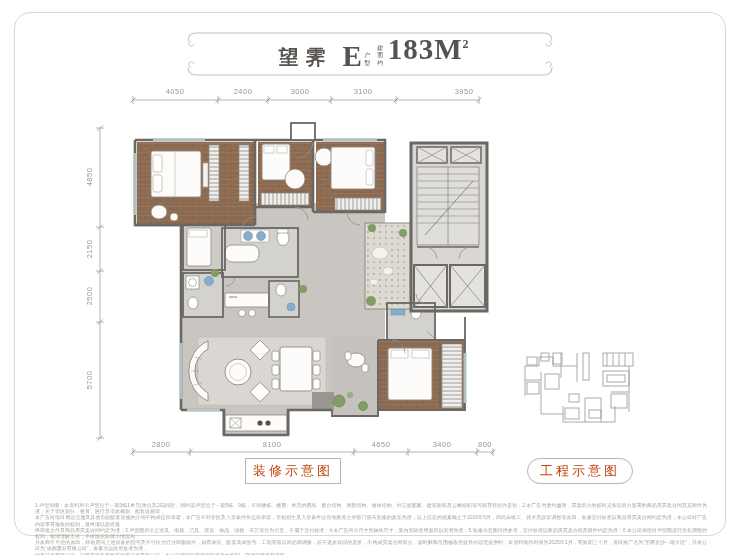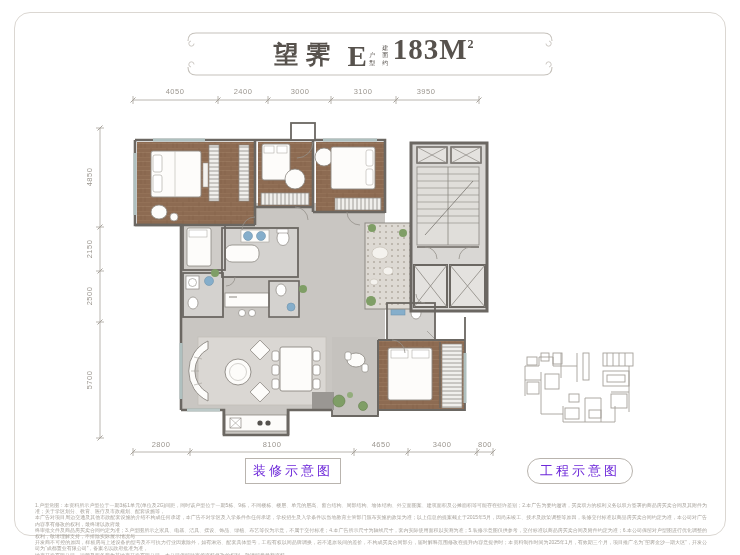--- a/index.html
+++ b/index.html
@@ -12,40 +12,40 @@
     border:1px solid #dbd7d2;border-radius:16px;pointer-events:none;
   }
   
   .title-block{position:absolute;left:185px;top:28px;width:370px;height:52px;}
   .title-frame{position:absolute;left:0;top:0;}
   .title-row{
     position:absolute;left:0;top:7px;width:100%;height:40px;
     display:flex;justify-content:center;align-items:flex-end;
     color:#57524d;font-family:"Liberation Serif","DejaVu Serif",serif;
   }
-  .t-name{font-size:25px;font-weight:700;letter-spacing:7px;margin:0 10px 4px 8px;}
+  .t-name{font-size:20px;font-weight:700;letter-spacing:7px;margin:0 10px 4px 8px;}
   .t-E{font-size:29px;font-weight:700;margin-bottom:2px;}
   .t-stack{
     display:inline-block;width:9px;font-size:6px;line-height:1.25;
     word-break:break-all;text-align:center;color:#57524d;
     font-family:"Liberation Sans",sans-serif;margin:0 3px 8px 1px;
   }
   .t-area{font-size:29px;font-weight:700;margin-bottom:9px;letter-spacing:1px;}
   .t-area sup{font-size:12px;}
   .t-layout{font-size:21px;font-weight:700;letter-spacing:3px;margin:0 0 4px 10px;}
   
   .dim{
     position:absolute;font-size:7.5px;color:#9b968f;letter-spacing:0.5px;
     transform:translateX(-50%);white-space:nowrap;
   }
   .dim.v{transform:translate(-50%,-50%) rotate(-90deg);}
   
   .caption-box{
     position:absolute;height:24px;line-height:24px;background:#fff;
-    border:1px solid #b9b4ae;color:#6d28d9;font-size:13px;letter-spacing:3px;
+    border:1px solid #b9b4ae;color:#c2410c;font-size:13px;letter-spacing:3px;
     text-align:center;box-shadow:0 0 0 2px #ffffff;
   }
   .caption-deco{left:245px;top:458px;width:94px;}
   .caption-eng{left:527px;top:458px;width:104px;border-radius:13px;}
   
   .disclaimer{
     position:absolute;left:35px;top:502px;width:672px;
     font-size:5px;line-height:6.2px;color:#a7a29b;text-align:justify;
   }
   svg{display:block;}
@@ -84,21 +84,21 @@
     <path d="M133,452 H493"></path>
     <path d="M133,448 V456 M190,448 V456 M354,448 V456 M408,448 V456 M477,448 V456 M493,448 V456"></path>
     <path d="M130.5,454.5 L135.5,449.5 M187.5,454.5 L192.5,449.5 M351.5,454.5 L356.5,449.5 M405.5,454.5 L410.5,449.5 M474.5,454.5 L479.5,449.5 M490.5,454.5 L495.5,449.5" stroke-width="1"></path>
   </g>
 </svg>
 
 <span class="dim" style="left:175px;top:87px">4050</span>
 <span class="dim" style="left:243px;top:87px">2400</span>
 <span class="dim" style="left:300px;top:87px">3000</span>
 <span class="dim" style="left:363px;top:87px">3100</span>
-<span class="dim" style="left:426px;top:87px">3950</span>
+<span class="dim" style="left:464px;top:87px">3950</span>
 <span class="dim v" style="left:89px;top:177px">4850</span>
 <span class="dim v" style="left:89px;top:249px">2150</span>
 <span class="dim v" style="left:89px;top:296px">2500</span>
 <span class="dim v" style="left:89px;top:380px">5700</span>
 <span class="dim" style="left:161px;top:440px">2800</span>
 <span class="dim" style="left:272px;top:440px">8100</span>
 <span class="dim" style="left:381px;top:440px">4650</span>
 <span class="dim" style="left:442px;top:440px">3400</span>
 <span class="dim" style="left:485px;top:440px">800</span>
 

